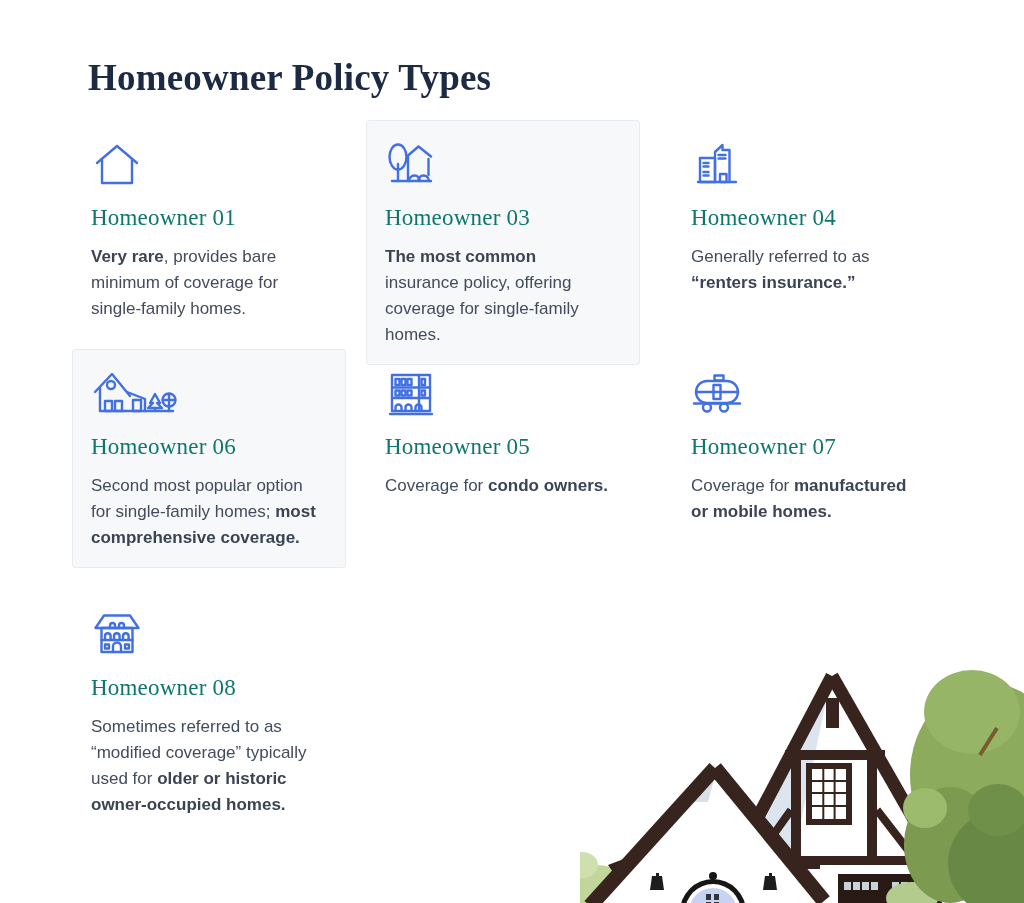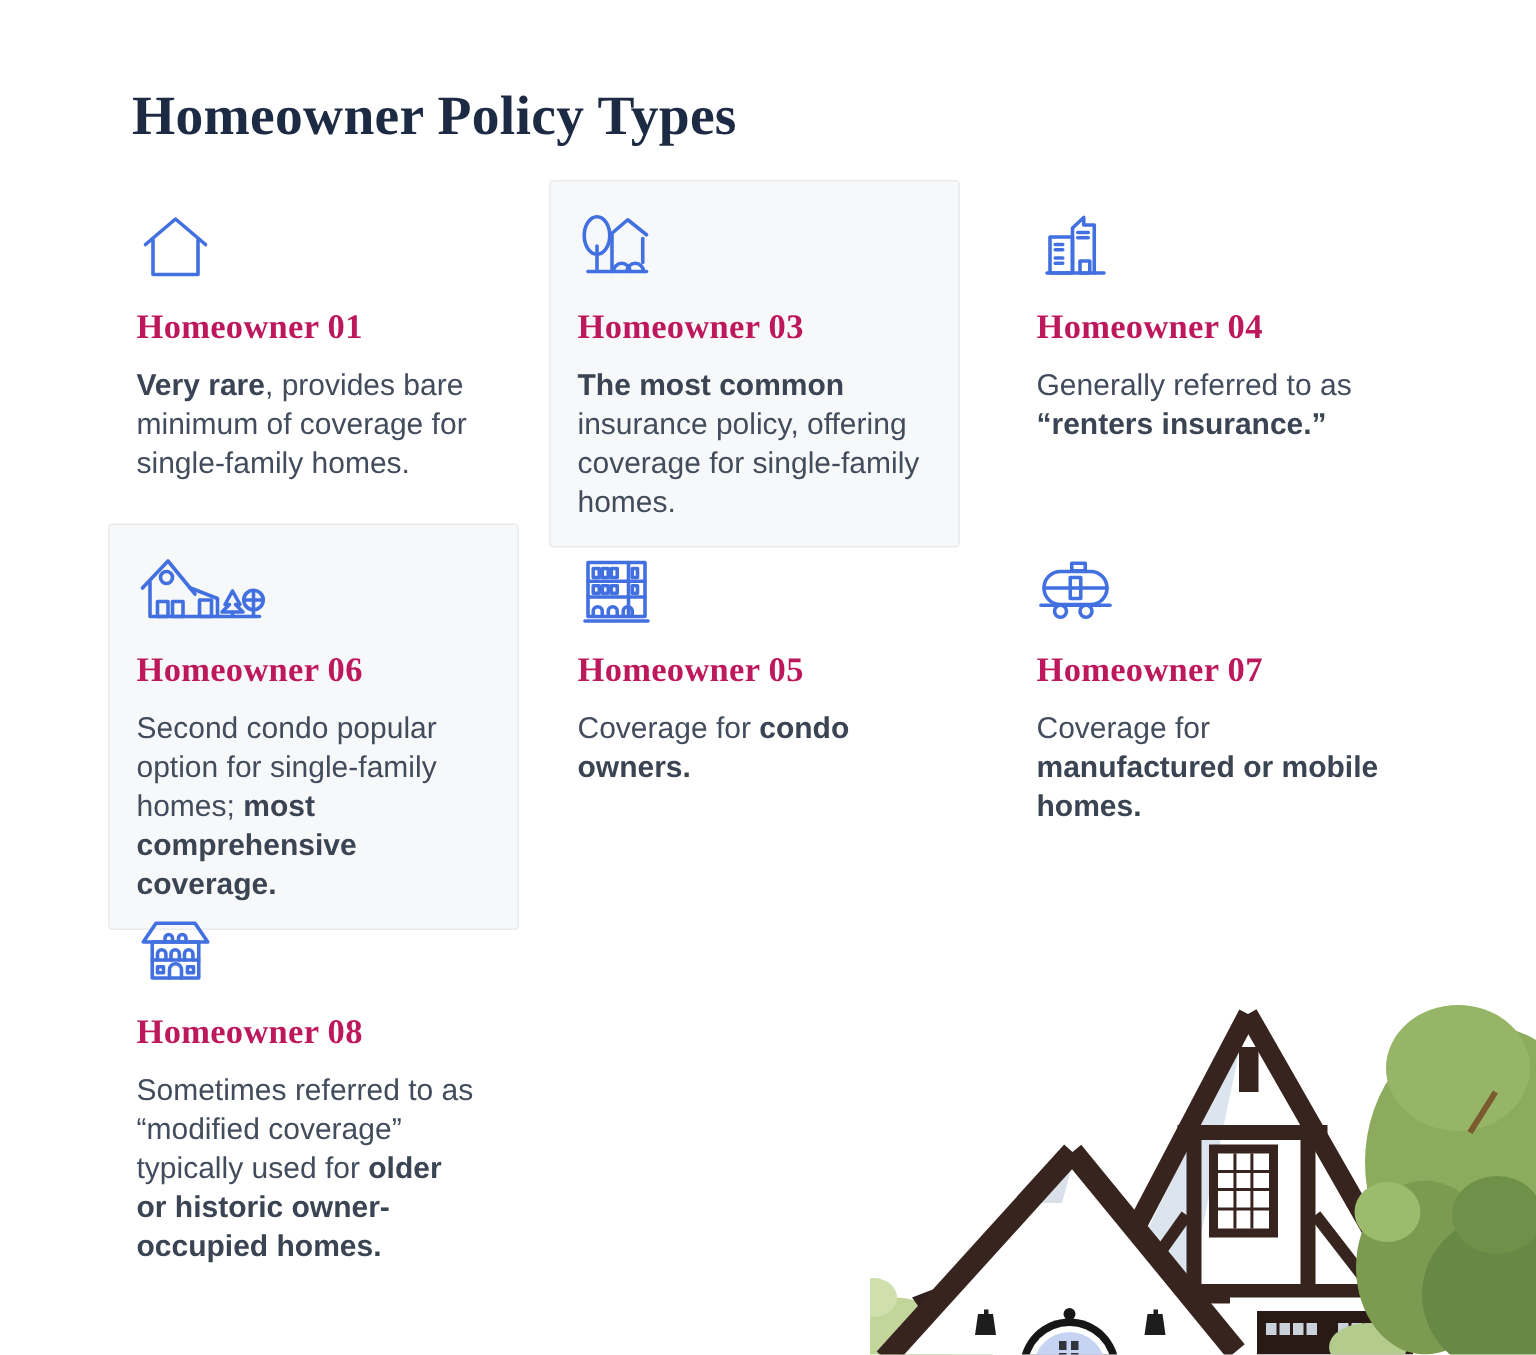--- a/index.html
+++ b/index.html
@@ -39,28 +39,28 @@
     border-color: #e9ebef;
   }
   .card .icon-wrap {
     height: 50px;
     margin-bottom: 16px;
     display: flex;
     align-items: flex-end;
   }
   .card h2 {
     font-family: "Liberation Serif", "DejaVu Serif", serif;
-    font-weight: 700;
+    font-weight: 400;
     font-size: 23px;
-    color: #be185d;
+    color: #0f766e;
     margin-bottom: 13px;
     letter-spacing: 0.2px;
   }
   .card p {
-    font-size: 20px;
+    font-size: 17px;
     line-height: 26px;
     color: #424c5c;
     max-width: 228px;
   }
   .card p b { font-weight: 700; color: #3a4453; }
   .icon-svg { stroke: #4270e0; fill: none; stroke-width: 2.4; stroke-linecap: round; stroke-linejoin: round; }
   .illustration {
     position: absolute;
     right: 0; bottom: 0;
     width: 444px; height: 243px;
@@ -128,21 +128,21 @@
         <path d="M36 22 L54 29 V41 H34"></path>
         <rect x="42" y="30" width="8" height="11"></rect>
         <path d="M64 24 L59 33 H62 L57 38 H71 L66 33 H69 L64 24 Z"></path>
         <path d="M64 38 V41"></path>
         <circle cx="78" cy="30" r="6.5"></circle>
         <path d="M78 24 V41 M72 30 H84"></path>
         <path d="M54 41 H82"></path>
       </svg>
     </div>
     <h2>Homeowner 06</h2>
-    <p><span>Second condo popular option for single-family homes; </span><b>most comprehensive coverage.</b></p>
+    <p><span>Second most popular option for single-family homes; </span><b>most comprehensive coverage.</b></p>
   </article>
 
   <article class="card">
     <div class="icon-wrap">
       <svg class="icon-svg" width="52" height="48" viewBox="0 0 52 48">
         <rect x="7" y="5" width="38" height="36"></rect>
         <path d="M34 5 V41"></path>
         <path d="M7 17.5 H45 M7 28 H45"></path>
         <rect x="10.5" y="9" width="4" height="6"></rect>
         <rect x="16.5" y="9" width="4" height="6"></rect>

